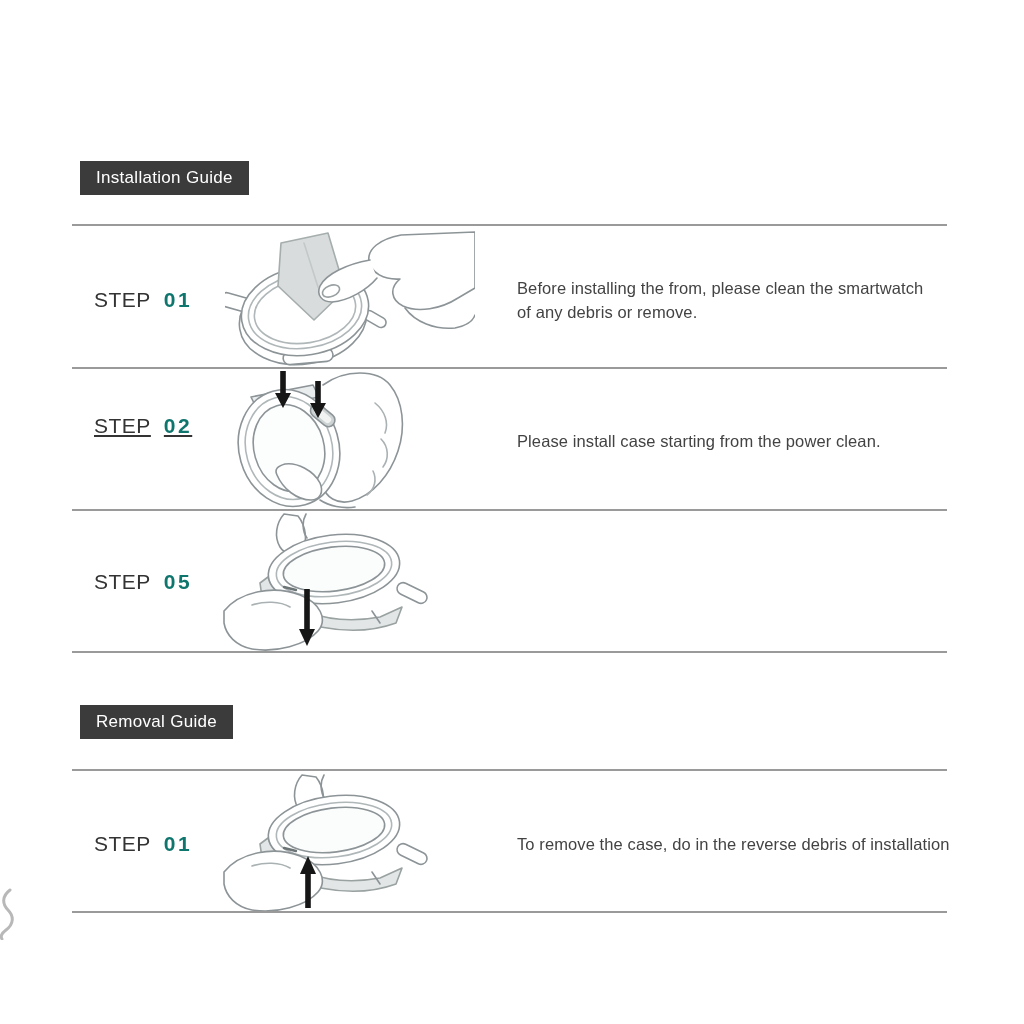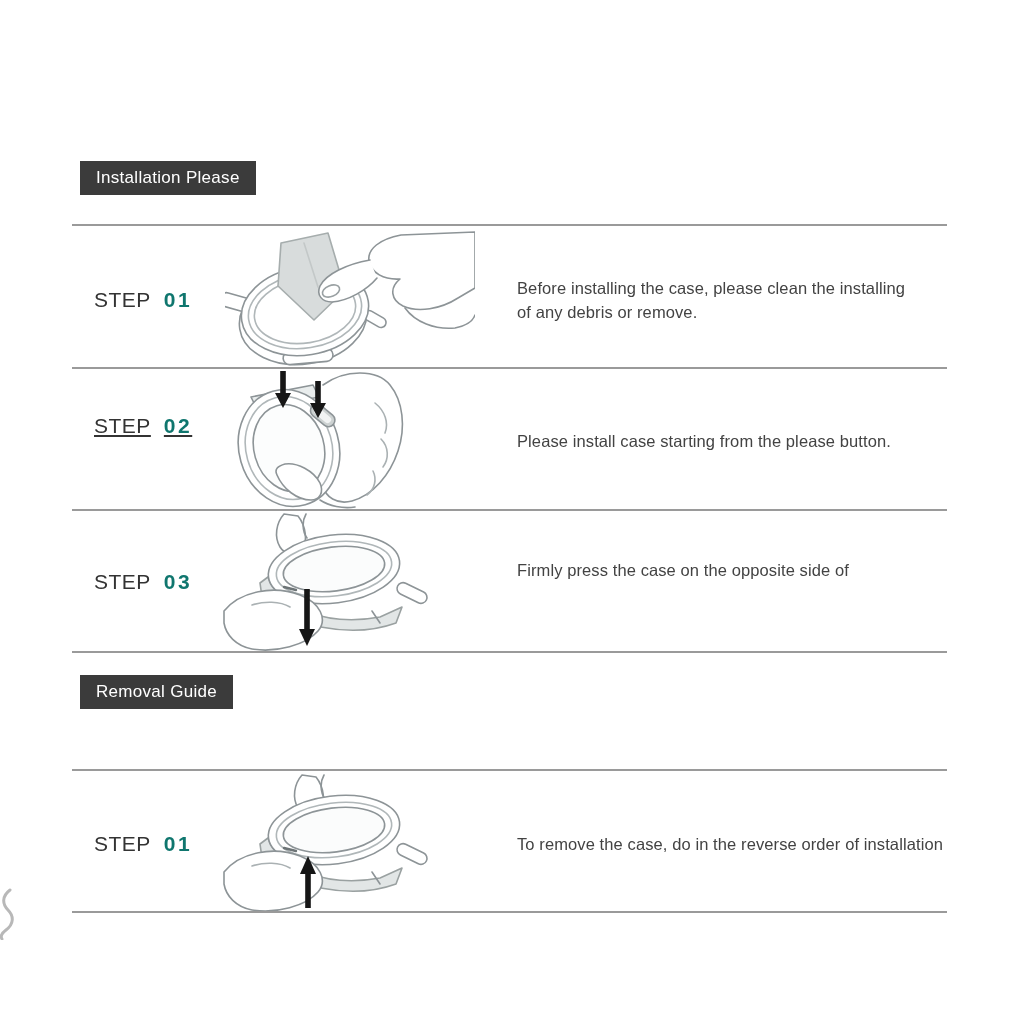--- a/index.html
+++ b/index.html
@@ -33,21 +33,21 @@
     font-size:16.5px; color:#434343; line-height:23.5px;
     letter-spacing:0.1px; white-space:nowrap;
   }
   .illu { position:absolute; }
 </style>
 </head>
 <body>
 
 <div class="canvas">
 
-  <div class="badge" style="top:161px;">Installation Please</div>
+  <div class="badge" style="top:161px;">Installation Guide</div>
 
   <div class="divider" style="top:224px;"></div>
 
   <div class="step-label" style="top:288px;">
     <span>STEP</span><span class="step-num">01</span>
   </div>
 
   <svg class="illu" style="left:225px;top:230px;" width="250" height="136" viewBox="0 0 250 136">
     <g stroke="#8d9497" stroke-width="1.6" fill="none" stroke-linecap="round" stroke-linejoin="round">
       <ellipse cx="78" cy="89" rx="64" ry="45" fill="#ffffff" transform="rotate(-9 78 89)"></ellipse>
@@ -60,21 +60,21 @@
       <path d="M 56 13 L 103 3 L 120 60 L 89 90 L 53 56 Z" fill="#d8dcdc" stroke="#a6adad"></path>
       <path d="M 79 13 L 93 57" stroke="#c3c8c8"></path>
       <path d="M 250 2 L 176 5 C 155 9 142 19 144 31 C 146 43 159 50 175 49 C 164 58 166 70 178 76 C 193 83 216 79 233 68 L 250 58 Z" fill="#ffffff"></path>
       <path d="M 145 30 C 122 34 101 44 95 56 C 91 65 97 72 107 72 C 123 71 142 60 152 48" fill="#ffffff"></path>
       <ellipse cx="106" cy="61" rx="9" ry="5.5" transform="rotate(-22 106 61)" stroke="#9aa1a3"></ellipse>
       <path d="M 180 78 C 190 92 210 100 230 98 C 241 96 248 91 250 85"></path>
     </g>
   </svg>
 
   <div class="desc" style="top:277px;">
-    <div>Before installing the case, please clean the installing</div>
+    <div>Before installing the from, please clean the smartwatch</div>
     <div>of any debris or remove.</div>
   </div>
 
   <div class="divider" style="top:367px;"></div>
 
   <div class="step-label" style="top:414px;text-decoration:underline;">
     <span>STEP</span><span class="step-num">02</span>
   </div>
 
   <svg class="illu" style="left:225px;top:369px;" width="250" height="141" viewBox="0 0 250 141">
@@ -92,27 +92,27 @@
     </g>
     <g fill="#161616">
       <rect x="55.2" y="2" width="5.6" height="24"></rect>
       <polygon points="50,24 66,24 58,39"></polygon>
       <rect x="90.2" y="12" width="5.6" height="24"></rect>
       <polygon points="85,34 101,34 93,49"></polygon>
     </g>
   </svg>
 
   <div class="desc" style="top:430px;">
-    <div>Please install case starting from the please button.</div>
+    <div>Please install case starting from the power clean.</div>
   </div>
 
   <div class="divider" style="top:509px;"></div>
 
   <div class="step-label" style="top:570px;">
-    <span>STEP</span><span class="step-num">03</span>
+    <span>STEP</span><span class="step-num">05</span>
   </div>
 
   <svg class="illu" style="left:222px;top:513px;" width="258" height="138" viewBox="0 0 258 138">
     <g stroke="#8d9497" stroke-width="1.6" fill="none" stroke-linecap="round" stroke-linejoin="round">
       <path d="M 62 1 C 54 10 52 24 58 34 C 63 42 74 44 80 37 C 86 29 84 13 76 3 Z" fill="#ffffff"></path>
       <path d="M 84 1 C 80 8 80 18 85 25"></path>
       <path d="M 46 64 C 56 94 104 114 158 104 L 180 94 L 174 110 C 130 126 66 114 40 84 L 38 70 Z" fill="#e2e6e6" stroke="#9aa1a1"></path>
       <ellipse cx="112" cy="56" rx="66" ry="34" fill="#ffffff" transform="rotate(-7 112 56)"></ellipse>
       <ellipse cx="112" cy="56" rx="58" ry="27" stroke="#b0b7b9" transform="rotate(-7 112 56)"></ellipse>
       <ellipse cx="112" cy="56" rx="51" ry="22" fill="#fbfcfc" transform="rotate(-7 112 56)"></ellipse>
@@ -125,26 +125,25 @@
       <path d="M 2 98 C 18 78 52 72 78 82 C 98 90 106 106 96 118 C 84 132 54 140 30 136 C 14 133 4 122 2 110 Z" fill="#ffffff"></path>
       <path d="M 30 92 C 42 88 58 88 68 94" stroke="#aab1b3"></path>
     </g>
     <g fill="#161616">
       <rect x="82.2" y="76" width="5.6" height="42"></rect>
       <polygon points="77,116 93,116 85,133"></polygon>
     </g>
   </svg>
 
   <div class="desc" style="top:559px;">
-    <div>Firmly press the case on the opposite side of</div>
   </div>
 
   <div class="divider" style="top:651px;"></div>
 
-  <div class="badge" style="top:675px;">Removal Guide</div>
+  <div class="badge" style="top:705px;">Removal Guide</div>
 
   <div class="divider" style="top:769px;"></div>
 
   <div class="step-label" style="top:832px;">
     <span>STEP</span><span class="step-num">01</span>
   </div>
 
   <svg class="illu" style="left:222px;top:774px;" width="258" height="138" viewBox="0 0 258 138">
     <g stroke="#8d9497" stroke-width="1.6" fill="none" stroke-linecap="round" stroke-linejoin="round">
       <g transform="translate(18 0)">
@@ -164,21 +163,21 @@
       <path d="M 2 98 C 18 78 52 72 78 82 C 98 90 106 106 96 118 C 84 132 54 140 30 136 C 14 133 4 122 2 110 Z" fill="#ffffff"></path>
       <path d="M 30 92 C 42 88 58 88 68 94" stroke="#aab1b3"></path>
     </g>
     <g fill="#161616">
       <rect x="83.2" y="98" width="5.6" height="36"></rect>
       <polygon points="78,100 94,100 86,82"></polygon>
     </g>
   </svg>
 
   <div class="desc" style="top:833px;">
-    <div>To remove the case, do in the reverse order of installation</div>
+    <div>To remove the case, do in the reverse debris of installation</div>
   </div>
 
   <div class="divider" style="top:911px;"></div>
 
   <svg style="position:absolute;left:0;top:888px;" width="16" height="52" viewBox="0 0 16 52">
     <path d="M 10 2 C 2 8 2 16 8 22 C 14 28 14 36 6 42 C 2 45 0 48 2 51" stroke="#b8b8b8" stroke-width="3" fill="none" stroke-linecap="round"></path>
   </svg>
 
 </div>
 

